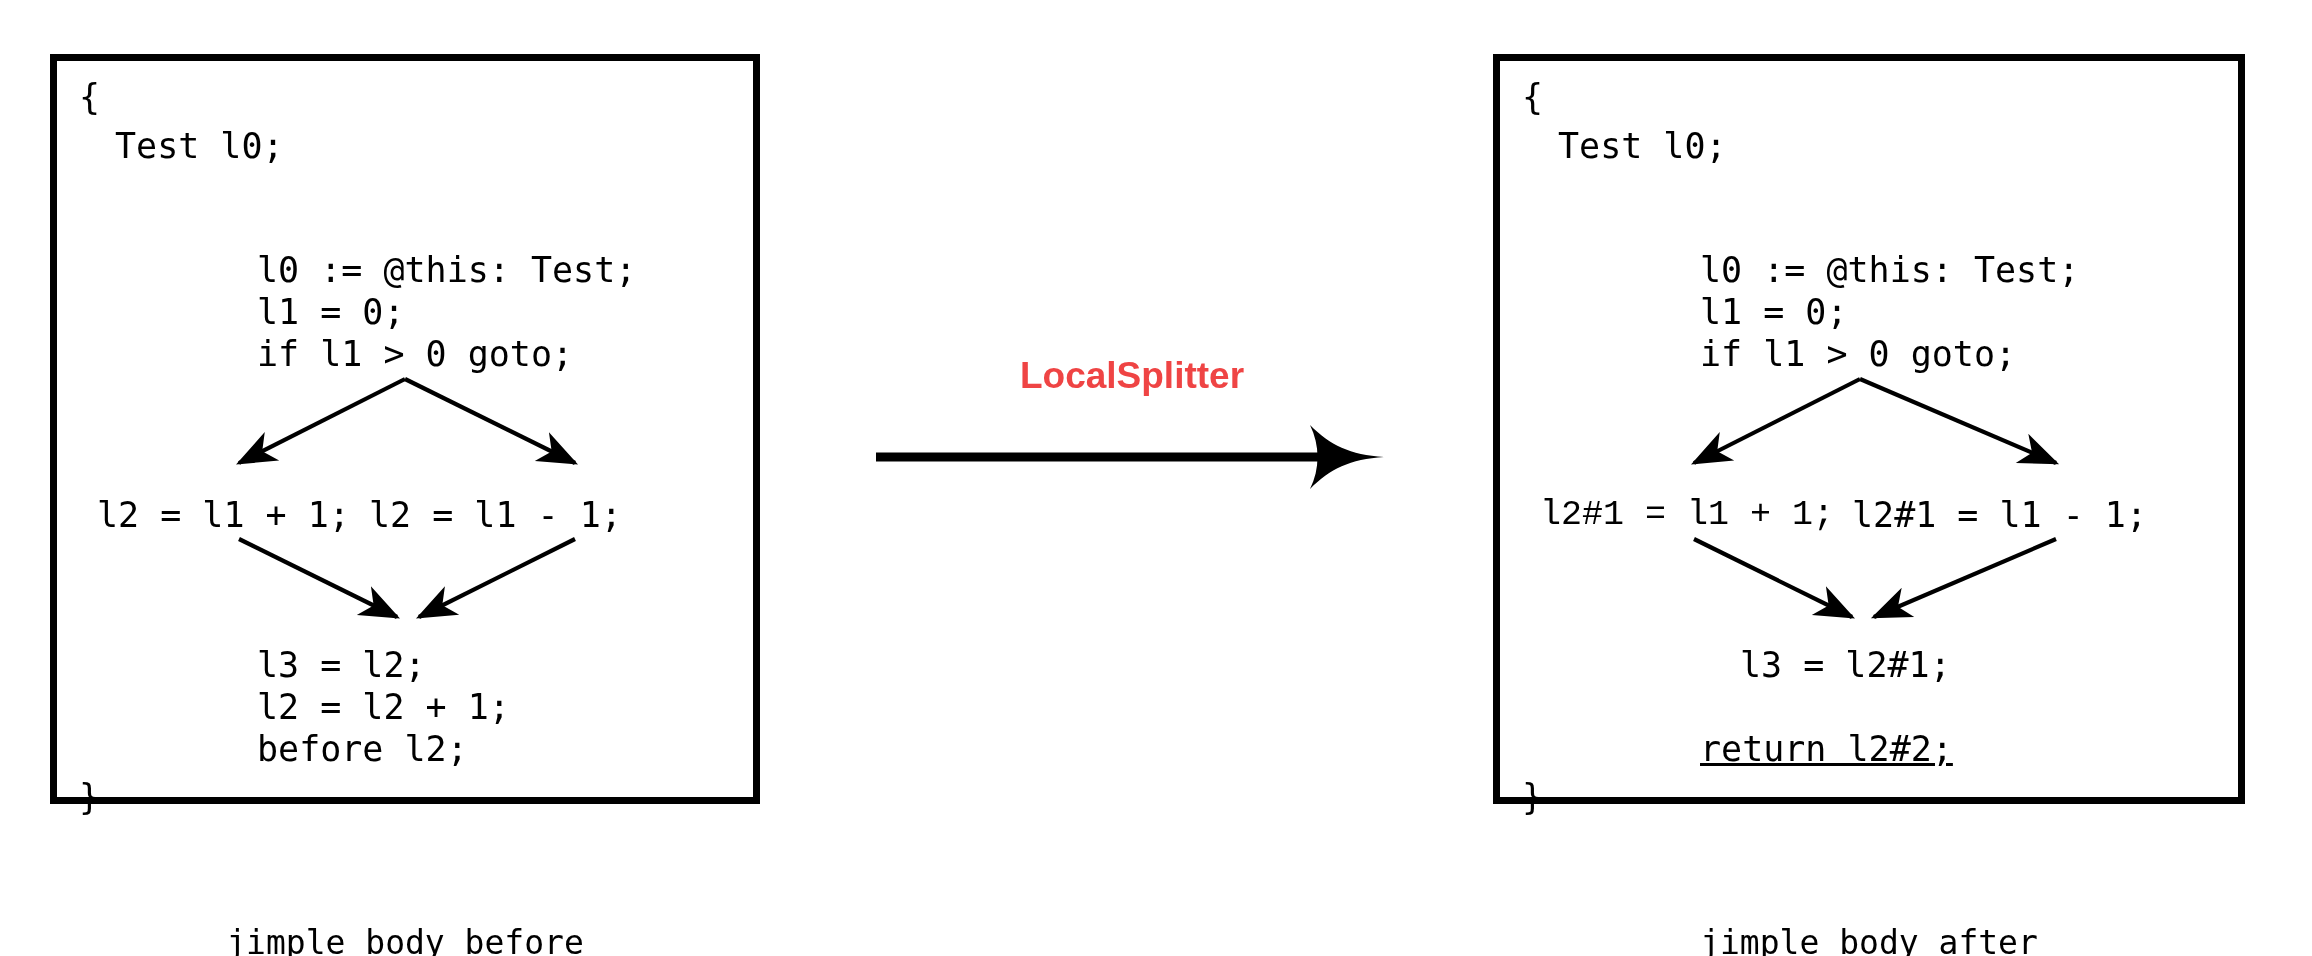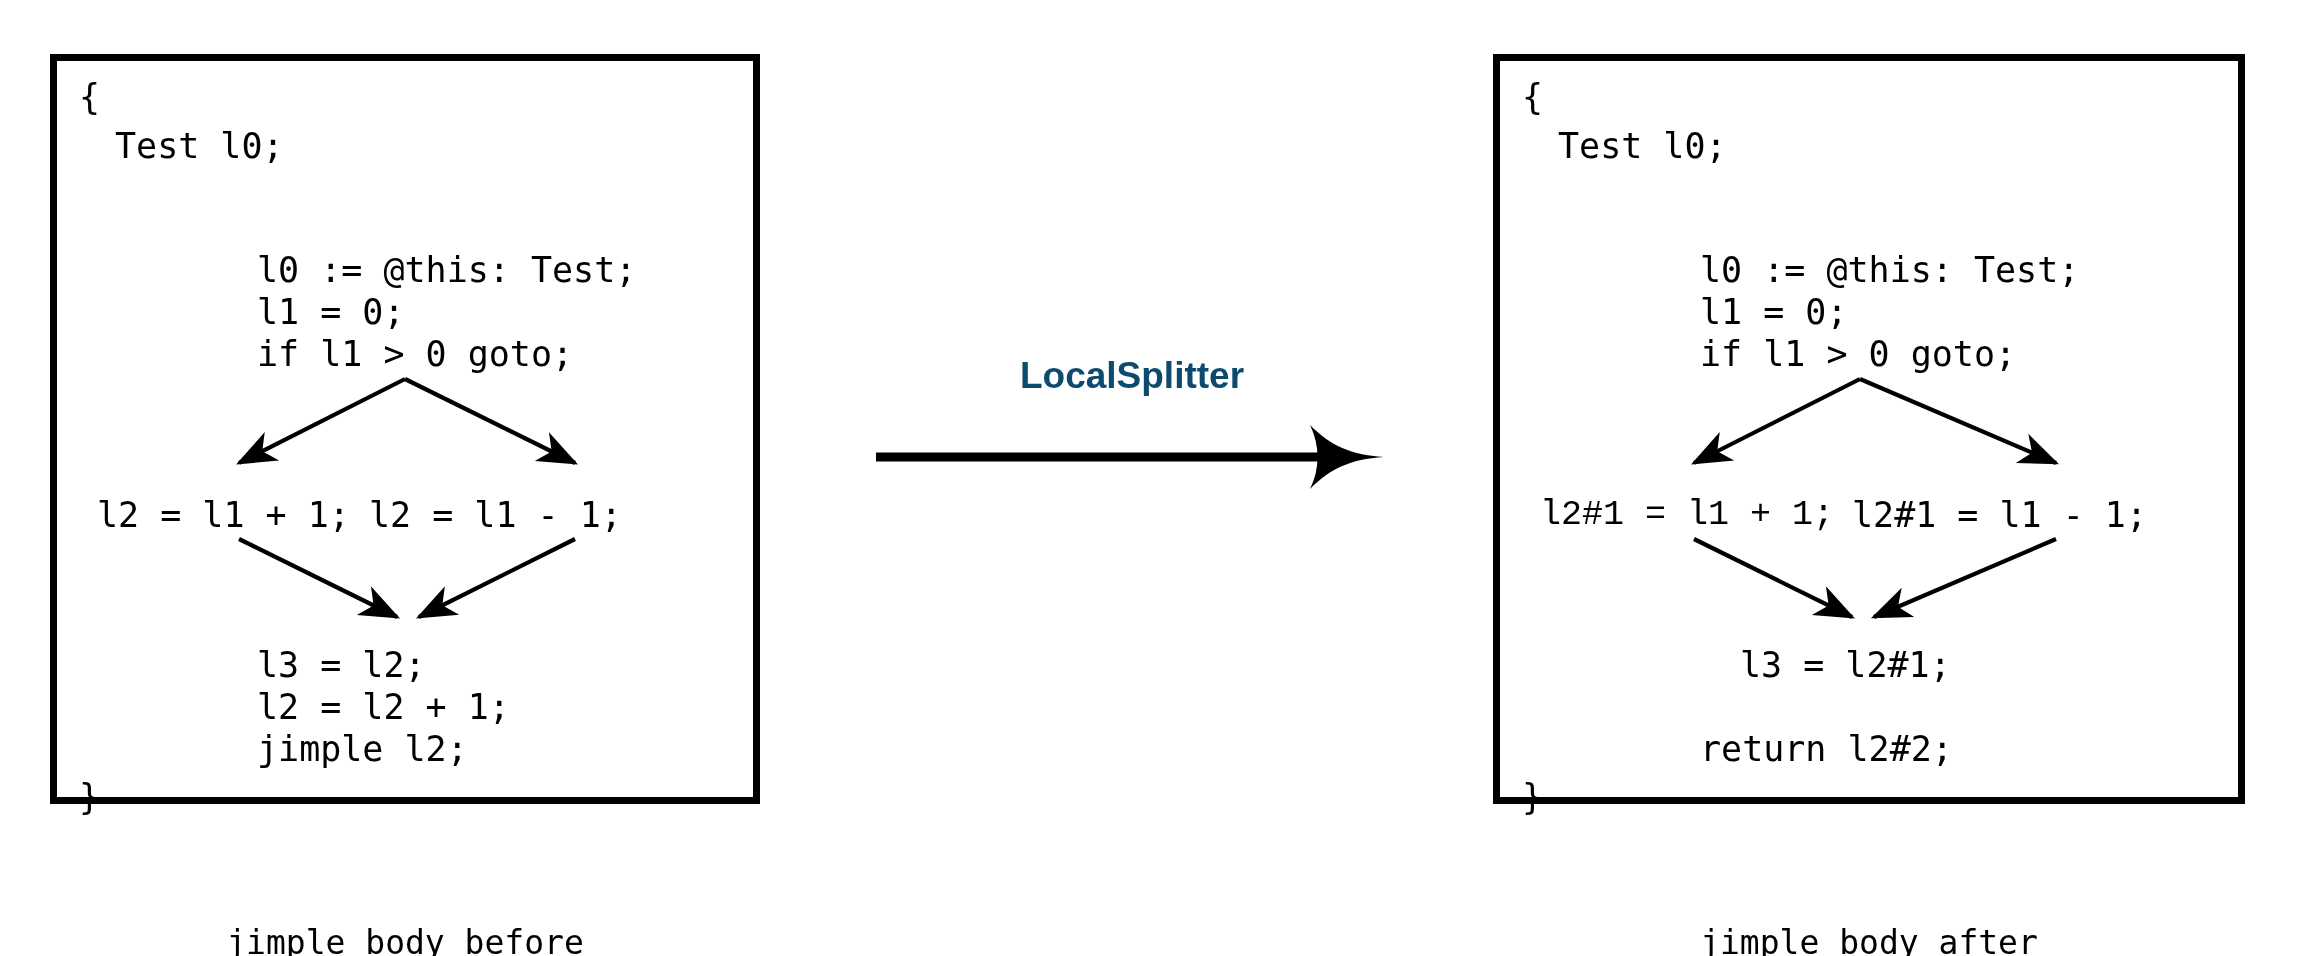--- a/index.html
+++ b/index.html
@@ -65,21 +65,21 @@
   #panel-after .l-brace-open   { left: 22px;  top: 12px; }
   #panel-after .l-decl1        { left: 58px;  top: 61px; }
   #panel-after .l-decl2        { left: 58px;  top: 103px; }
   #panel-after .l-stmt1        { left: 200px; top: 185px; }
   #panel-after .l-stmt2        { left: 200px; top: 227px; }
   #panel-after .l-stmt3        { left: 200px; top: 269px; }
   #panel-after .l-branch-left  { left: 40px;  top: 430px; font-family: Liberation Mono, monospace; }
   #panel-after .l-branch-right { left: 352px; top: 430px; }
   #panel-after .l-join1        { left: 200px; top: 580px; margin-left: 40px; }
   #panel-after .l-join2        { left: 200px; top: 622px; }
-  #panel-after .l-join3        { left: 200px; top: 664px; }
+  #panel-after .l-join3        { left: 200px; top: 664px; text-decoration: underline; }
   #panel-after .l-brace-close  { left: 22px;  top: 712px; }
 
   
   .cfg-arrows {
     position: absolute;
     left: 0;
     top: 0;
     width: 100%;
     height: 100%;
     pointer-events: none;
@@ -95,21 +95,21 @@
   }
   #transform-label {
     position: absolute;
     left: 0;
     top: 0;
     width: 520px;
     text-align: center;
     font-family: "Liberation Sans", sans-serif;
     font-weight: bold;
     font-size: 37px;
-    color: #0c4a6e;
+    color: #ef4444;
     white-space: pre;
   }
   #transform-arrow-svg {
     position: absolute;
     left: 0;
     top: 62px;
     width: 520px;
     height: 80px;
   }
 
@@ -136,21 +136,21 @@
 
       <div class="code-line l-brace-open">{</div>
       <div class="code-line l-decl1">Test l0;</div>
       <div class="code-line l-stmt1">l0 := @this: Test;</div>
       <div class="code-line l-stmt2">l1 = 0;</div>
       <div class="code-line l-stmt3">if l1 &gt; 0 goto;</div>
       <div class="code-line l-branch-left">l2 = l1 + 1;</div>
       <div class="code-line l-branch-right">l2 = l1 - 1;</div>
       <div class="code-line l-join1">l3 = l2;</div>
       <div class="code-line l-join2">l2 = l2 + 1;</div>
-      <div class="code-line l-join3">jimple l2;</div>
+      <div class="code-line l-join3">before l2;</div>
       <div class="code-line l-brace-close">}</div>
 
       <svg class="cfg-arrows" viewBox="0 0 696 736" preserveAspectRatio="none">
         <defs>
           <marker id="ah-b" markerWidth="11" markerHeight="11" refX="9.2" refY="4" orient="auto" markerUnits="strokeWidth">
             <path d="M0.4,0.2 L10,4 L0.4,7.8 L3,4 Z" fill="#000000"></path>
           </marker>
         </defs>
 
         <path d="M348,318 L182,402" stroke="#000000" stroke-width="4.2" fill="none" marker-end="url(#ah-b)"></path>

